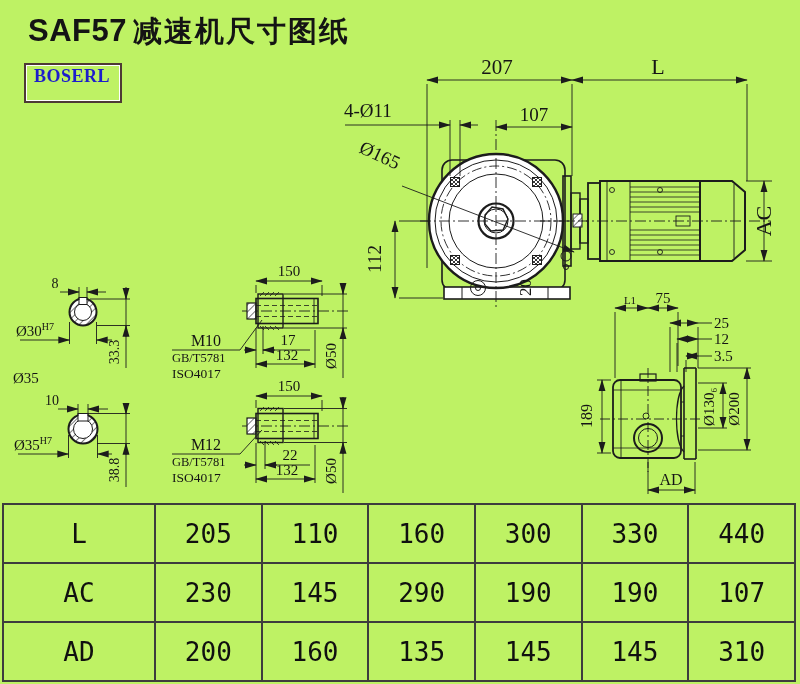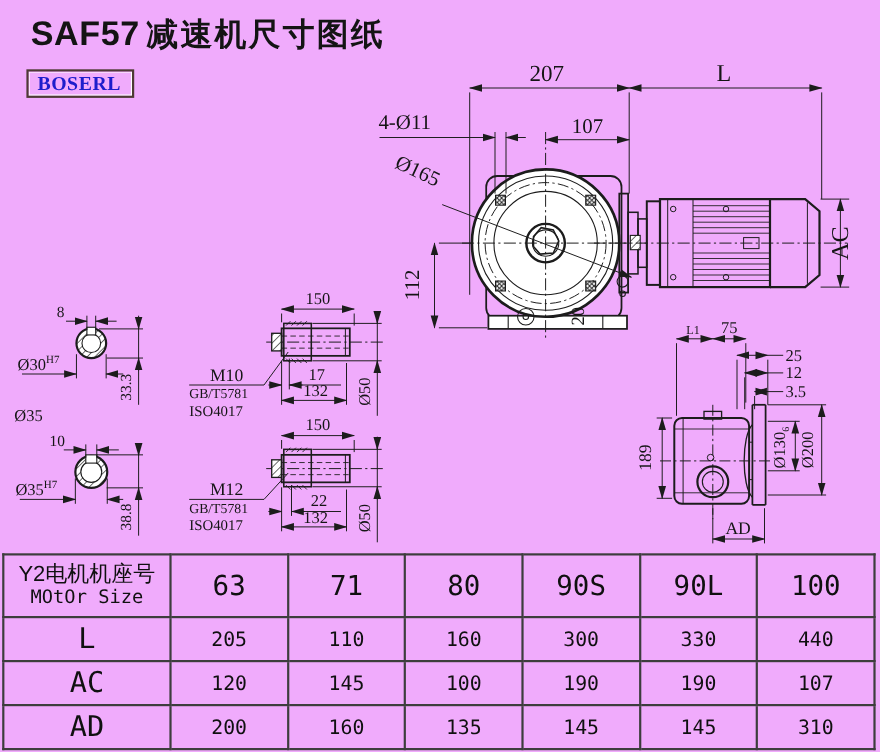--- a/index.html
+++ b/index.html
@@ -1,32 +1,32 @@
 <!DOCTYPE html>
 <html><head>
 <meta charset="utf-8">
 <style>
   html,body{margin:0;padding:0;background:#ffffff;width:800px;height:684px;overflow:hidden;}
-  #stage{position:relative;width:800px;height:684px;background:#f0abfc;font-family:"Liberation Sans",sans-serif;}
+  #stage{position:relative;width:800px;height:684px;background:#bef264;font-family:"Liberation Sans",sans-serif;}
   
   #title{position:absolute;top:12px;left:28px;white-space:nowrap;color:#141414;}
   #title .model{font-family:"Liberation Sans",sans-serif;font-weight:700;font-size:31px;letter-spacing:0.5px;}
   #title .cn{font-family:"DejaVu Serif",serif;font-weight:600;font-size:29px;margin-left:6px;letter-spacing:2px;}
   
-  #brand{position:absolute;top:63px;left:24px;padding:1px 10px 0 8px;border:2px solid #4e3a35;
+  #brand{position:absolute;top:63px;left:24px;padding:1px 10px 14px 8px;border:2px solid #4e3a35;
          box-shadow:inset 0 0 0 1px #ffffff;color:#1d1dcc;font-family:"Liberation Serif",serif;
          font-weight:700;font-size:18px;letter-spacing:0.5px;}
   
   #draw{position:absolute;top:0;left:0;}
   .dt{font-family:"Liberation Serif",serif;fill:#151515;}
   
   #sizes{position:absolute;top:503px;left:2px;width:794px;height:179px;border-collapse:collapse;table-layout:fixed;}
   #sizes td,#sizes th{border:2.5px solid #3d3d3d;text-align:center;vertical-align:middle;padding:0;
     font-family:"DejaVu Sans Mono",monospace;font-weight:400;color:#101010;}
-  #sizes .num{font-size:18px;}
+  #sizes .num{font-size:26px;}
   #sizes .hdr{font-size:25px;}
   #sizes .rowlab{font-size:26px;}
   #hcell{line-height:1.15;}
   #hcell .cn{font-family:"Liberation Sans",sans-serif;font-size:20px;display:block;}
   #hcell .en{font-family:"DejaVu Sans Mono",monospace;font-size:17px;display:block;}
   col.c0{width:152px;}
   tr.r-head{height:57px;} tr.r-data{height:40px;}
 </style>
 </head>
 <body>
@@ -356,46 +356,34 @@
     <colgroup>
         <col class="c0">
         <col>
         <col>
         <col>
         <col>
         <col>
         <col>
       </colgroup>
     <tbody>
-        <tr class="r-head">
-      <th id="hcell">
-        <span class="cn">Y2电机机座号</span>
-        <span class="en">MOtOr Size</span>
-      </th>
-      <th class="hdr">63</th>
-      <th class="hdr">71</th>
-      <th class="hdr">80</th>
-      <th class="hdr">90S</th>
-      <th class="hdr">90L</th>
-      <th class="hdr">100</th>
-    </tr>
     <tr class="r-data">
       <td class="rowlab">L</td>
       <td class="num">205</td>
       <td class="num">110</td>
       <td class="num">160</td>
       <td class="num">300</td>
       <td class="num">330</td>
       <td class="num">440</td>
     </tr>
     <tr class="r-data">
       <td class="rowlab">AC</td>
-      <td class="num">120</td>
+      <td class="num">230</td>
       <td class="num">145</td>
-      <td class="num">100</td>
+      <td class="num">290</td>
       <td class="num">190</td>
       <td class="num">190</td>
       <td class="num">107</td>
     </tr>
     <tr class="r-data">
       <td class="rowlab">AD</td>
       <td class="num">200</td>
       <td class="num">160</td>
       <td class="num">135</td>
       <td class="num">145</td>

